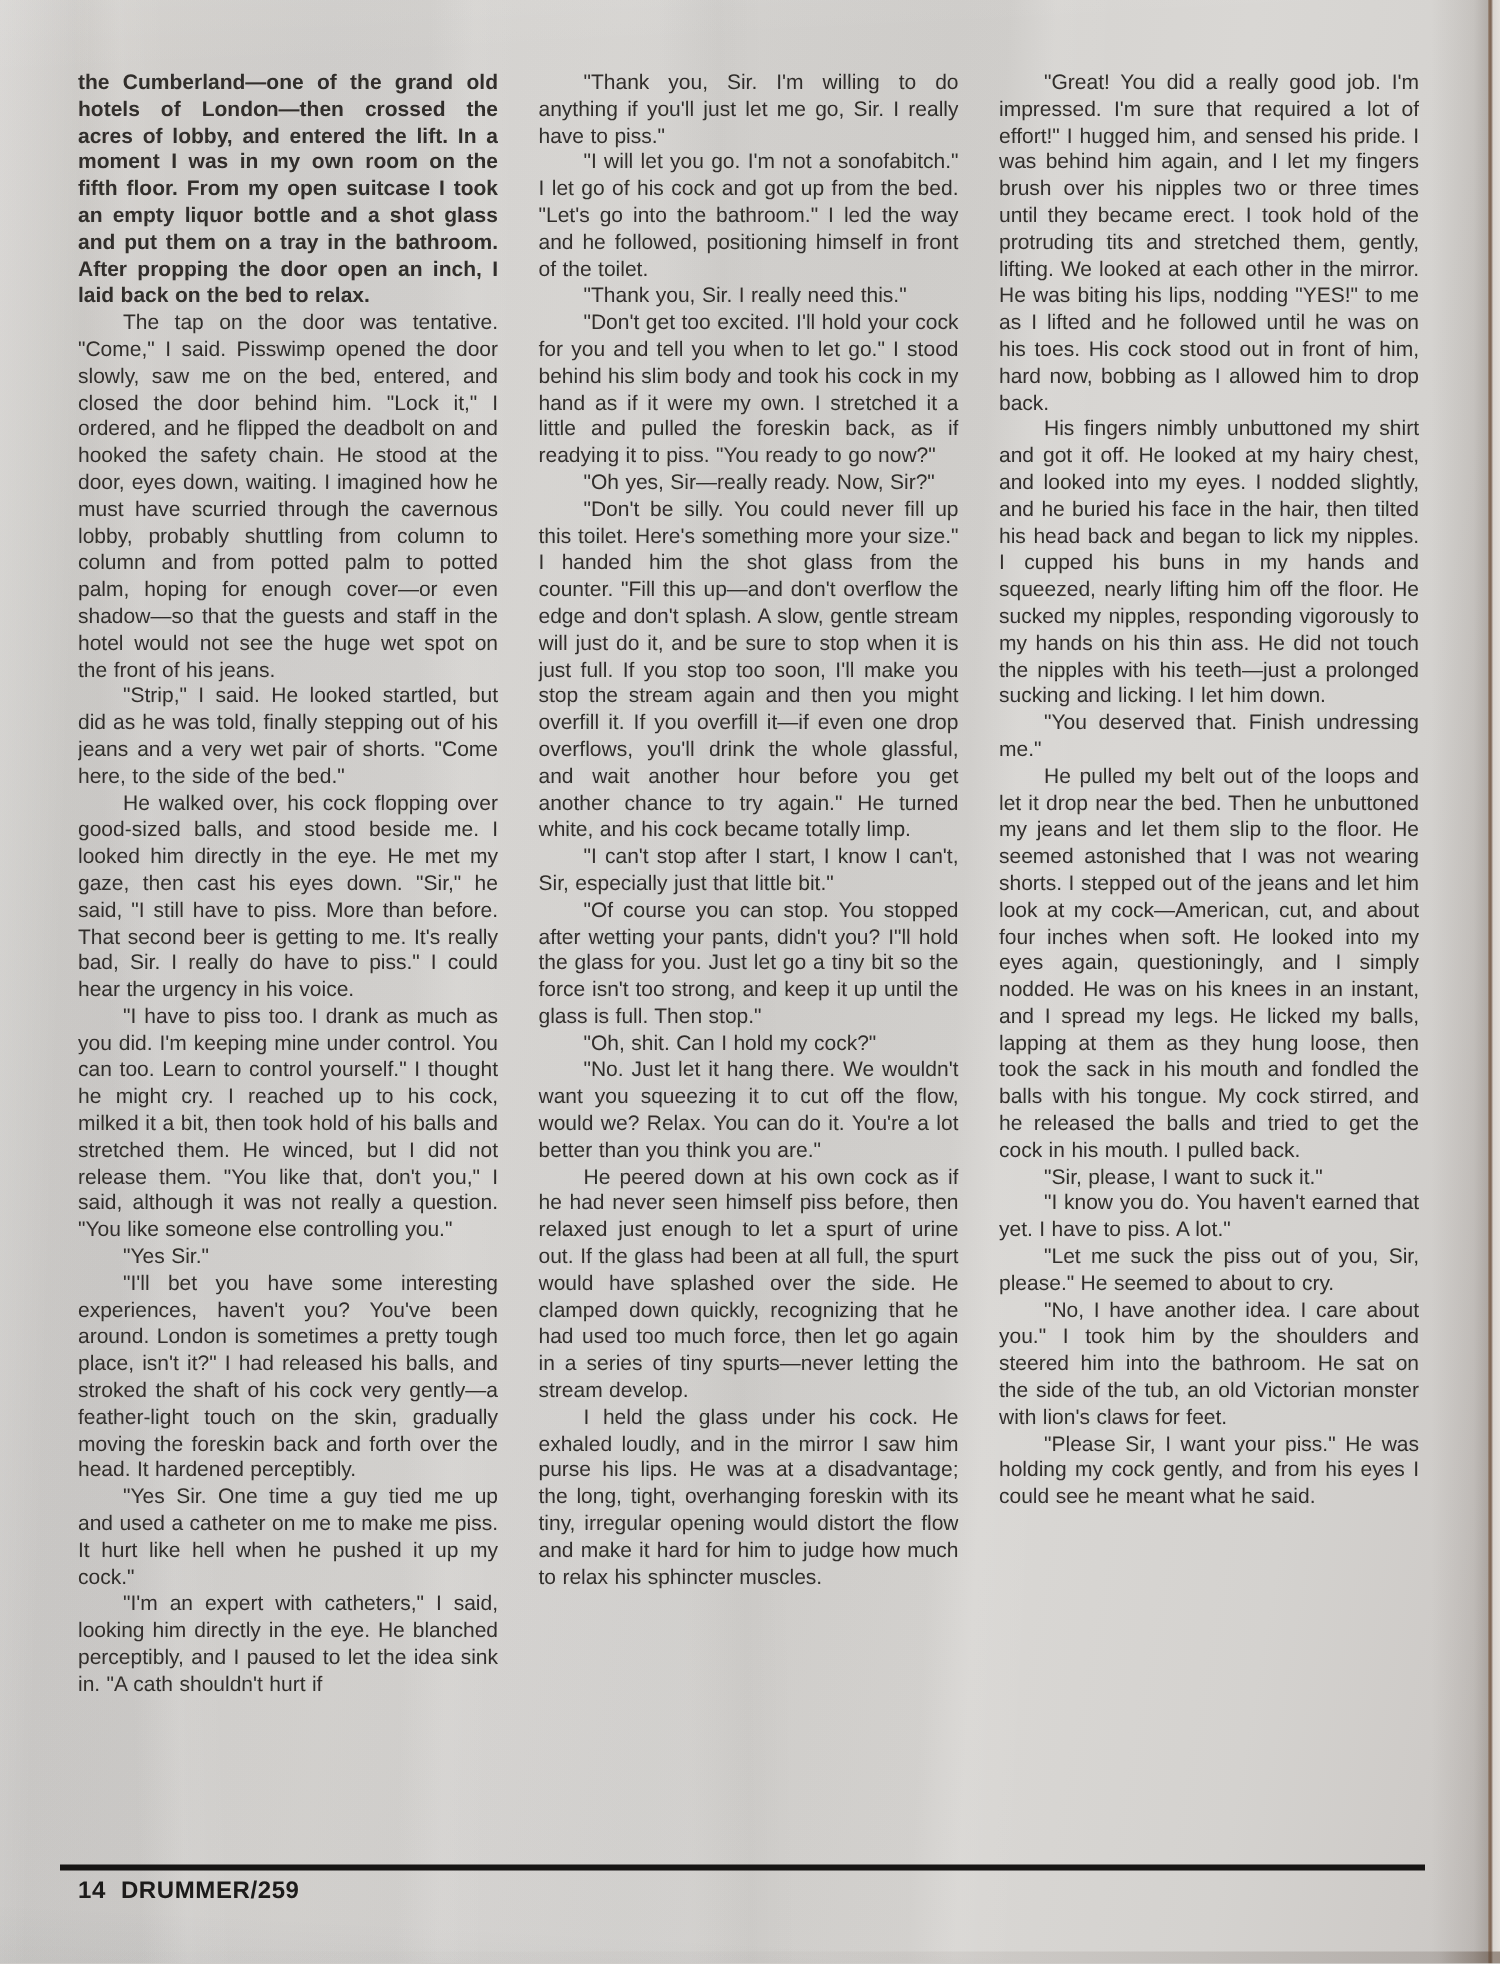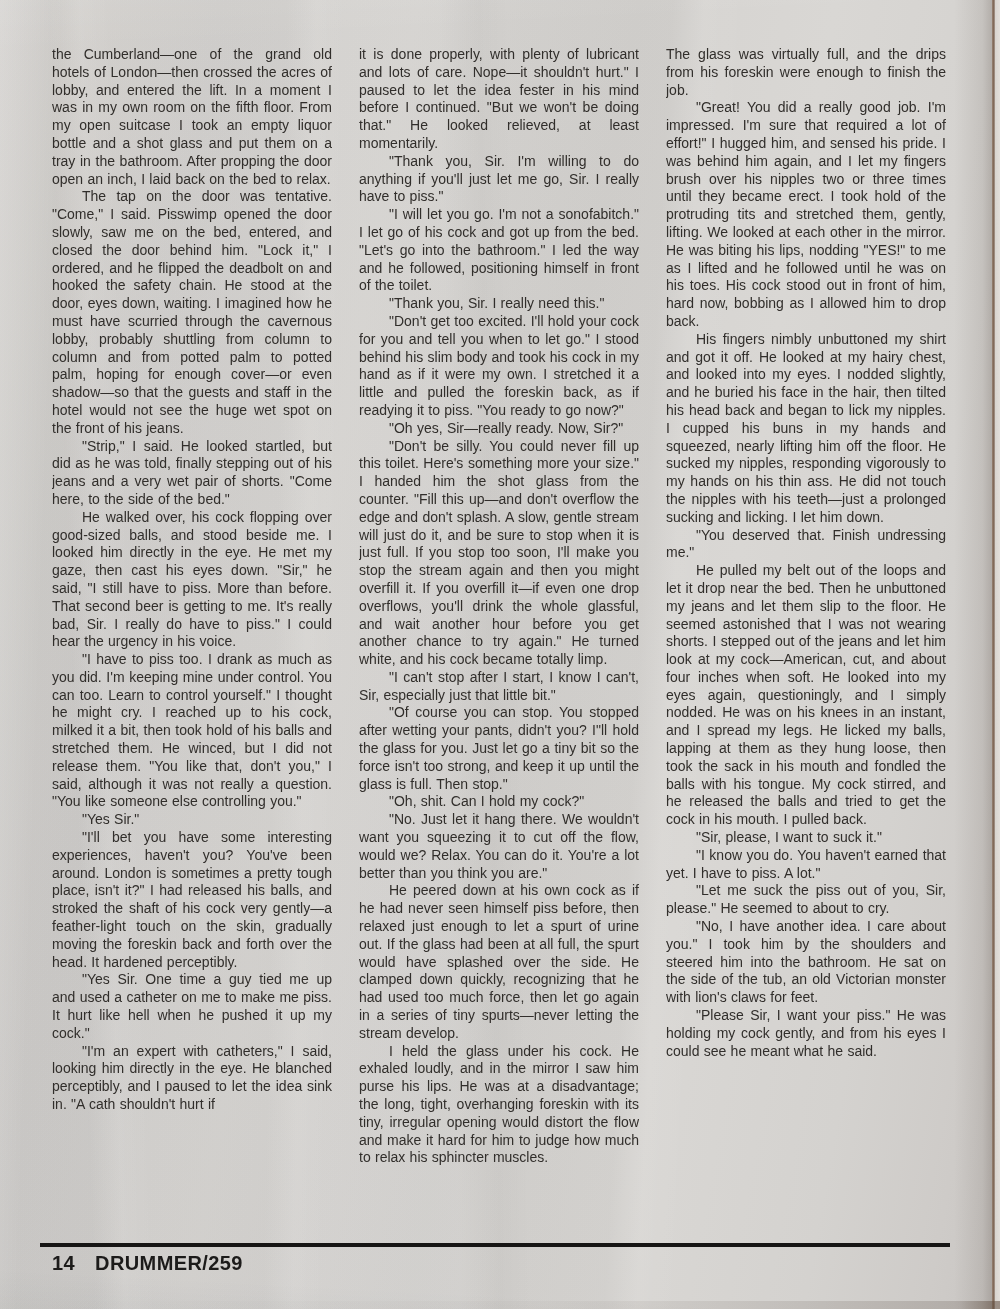--- a/index.html
+++ b/index.html
@@ -57,34 +57,34 @@
     flex: 0 0 280px;
   }
   .col p {
     font-size: 14px;
     line-height: 17.8px;
     color: #312e2b;
     text-align: justify;
     text-indent: 30px;
     word-spacing: 0.4px;
   }
-  .col p.noindent { text-indent: 0; }
+  .col p.noindent { text-indent: 0; font-weight: bold; }
 
   .footer-rule {
     position: absolute;
     left: 40px; top: 1243px;
     width: 910px; height: 4px;
     background: #161514;
   }
   .footer {
     position: absolute;
     left: 52px; top: 1252px;
-    display: flex; gap: 20px;
+    display: flex; gap: 10px;
     font-weight: bold;
-    font-size: 20px;
+    font-size: 16px;
     letter-spacing: 0.4px;
     color: #1c1b1a;
   }
 </style>
 </head>
 <body>
 
 <div class="page">
 
   <div class="columns">
@@ -93,36 +93,34 @@
         <p class="">The tap on the door was tentative. "Come," I said. Pisswimp opened the door slowly, saw me on the bed, entered, and closed the door behind him. "Lock it," I ordered, and he flipped the deadbolt on and hooked the safety chain. He stood at the door, eyes down, waiting. I imagined how he must have scurried through the cavernous lobby, probably shuttling from column to column and from potted palm to potted palm, hoping for enough cover—or even shadow—so that the guests and staff in the hotel would not see the huge wet spot on the front of his jeans.</p>
         <p class="">"Strip," I said. He looked startled, but did as he was told, finally stepping out of his jeans and a very wet pair of shorts. "Come here, to the side of the bed."</p>
         <p class="">He walked over, his cock flopping over good-sized balls, and stood beside me. I looked him directly in the eye. He met my gaze, then cast his eyes down. "Sir," he said, "I still have to piss. More than before. That second beer is getting to me. It's really bad, Sir. I really do have to piss." I could hear the urgency in his voice.</p>
         <p class="">"I have to piss too. I drank as much as you did. I'm keeping mine under control. You can too. Learn to control yourself." I thought he might cry. I reached up to his cock, milked it a bit, then took hold of his balls and stretched them. He winced, but I did not release them. "You like that, don't you," I said, although it was not really a question. "You like someone else controlling you."</p>
         <p class="">"Yes Sir."</p>
         <p class="">"I'll bet you have some interesting experiences, haven't you? You've been around. London is sometimes a pretty tough place, isn't it?" I had released his balls, and stroked the shaft of his cock very gently—a feather-light touch on the skin, gradually moving the foreskin back and forth over the head. It hardened perceptibly.</p>
         <p class="">"Yes Sir. One time a guy tied me up and used a catheter on me to make me piss. It hurt like hell when he pushed it up my cock."</p>
         <p class="">"I'm an expert with catheters," I said, looking him directly in the eye. He blanched perceptibly, and I paused to let the idea sink in. "A cath shouldn't hurt if</p>
       </div>
     <div class="col">
-        <p class="noindent">it is done properly, with plenty of lubricant and lots of care. Nope—it shouldn't hurt." I paused to let the idea fester in his mind before I continued. "But we won't be doing that." He looked relieved, at least momentarily.</p>
         <p class="">"Thank you, Sir. I'm willing to do anything if you'll just let me go, Sir. I really have to piss."</p>
         <p class="">"I will let you go. I'm not a sonofabitch." I let go of his cock and got up from the bed. "Let's go into the bathroom." I led the way and he followed, positioning himself in front of the toilet.</p>
         <p class="">"Thank you, Sir. I really need this."</p>
         <p class="">"Don't get too excited. I'll hold your cock for you and tell you when to let go." I stood behind his slim body and took his cock in my hand as if it were my own. I stretched it a little and pulled the foreskin back, as if readying it to piss. "You ready to go now?"</p>
         <p class="">"Oh yes, Sir—really ready. Now, Sir?"</p>
         <p class="">"Don't be silly. You could never fill up this toilet. Here's something more your size." I handed him the shot glass from the counter. "Fill this up—and don't overflow the edge and don't splash. A slow, gentle stream will just do it, and be sure to stop when it is just full. If you stop too soon, I'll make you stop the stream again and then you might overfill it. If you overfill it—if even one drop overflows, you'll drink the whole glassful, and wait another hour before you get another chance to try again." He turned white, and his cock became totally limp.</p>
         <p class="">"I can't stop after I start, I know I can't, Sir, especially just that little bit."</p>
         <p class="">"Of course you can stop. You stopped after wetting your pants, didn't you? I"ll hold the glass for you. Just let go a tiny bit so the force isn't too strong, and keep it up until the glass is full. Then stop."</p>
         <p class="">"Oh, shit. Can I hold my cock?"</p>
         <p class="">"No. Just let it hang there. We wouldn't want you squeezing it to cut off the flow, would we? Relax. You can do it. You're a lot better than you think you are."</p>
         <p class="">He peered down at his own cock as if he had never seen himself piss before, then relaxed just enough to let a spurt of urine out. If the glass had been at all full, the spurt would have splashed over the side. He clamped down quickly, recognizing that he had used too much force, then let go again in a series of tiny spurts—never letting the stream develop.</p>
         <p class="">I held the glass under his cock. He exhaled loudly, and in the mirror I saw him purse his lips. He was at a disadvantage; the long, tight, overhanging foreskin with its tiny, irregular opening would distort the flow and make it hard for him to judge how much to relax his sphincter muscles.</p>
       </div>
     <div class="col">
-        <p class="noindent">The glass was virtually full, and the drips from his foreskin were enough to finish the job.</p>
         <p class="">"Great! You did a really good job. I'm impressed. I'm sure that required a lot of effort!" I hugged him, and sensed his pride. I was behind him again, and I let my fingers brush over his nipples two or three times until they became erect. I took hold of the protruding tits and stretched them, gently, lifting. We looked at each other in the mirror. He was biting his lips, nodding "YES!" to me as I lifted and he followed until he was on his toes. His cock stood out in front of him, hard now, bobbing as I allowed him to drop back.</p>
         <p class="">His fingers nimbly unbuttoned my shirt and got it off. He looked at my hairy chest, and looked into my eyes. I nodded slightly, and he buried his face in the hair, then tilted his head back and began to lick my nipples. I cupped his buns in my hands and squeezed, nearly lifting him off the floor. He sucked my nipples, responding vigorously to my hands on his thin ass. He did not touch the nipples with his teeth—just a prolonged sucking and licking. I let him down.</p>
         <p class="">"You deserved that. Finish undressing me."</p>
         <p class="">He pulled my belt out of the loops and let it drop near the bed. Then he unbuttoned my jeans and let them slip to the floor. He seemed astonished that I was not wearing shorts. I stepped out of the jeans and let him look at my cock—American, cut, and about four inches when soft. He looked into my eyes again, questioningly, and I simply nodded. He was on his knees in an instant, and I spread my legs. He licked my balls, lapping at them as they hung loose, then took the sack in his mouth and fondled the balls with his tongue. My cock stirred, and he released the balls and tried to get the cock in his mouth. I pulled back.</p>
         <p class="">"Sir, please, I want to suck it."</p>
         <p class="">"I know you do. You haven't earned that yet. I have to piss. A lot."</p>
         <p class="">"Let me suck the piss out of you, Sir, please." He seemed to about to cry.</p>
         <p class="">"No, I have another idea. I care about you." I took him by the shoulders and steered him into the bathroom. He sat on the side of the tub, an old Victorian monster with lion's claws for feet.</p>
         <p class="">"Please Sir, I want your piss." He was holding my cock gently, and from his eyes I could see he meant what he said.</p>
       </div>

